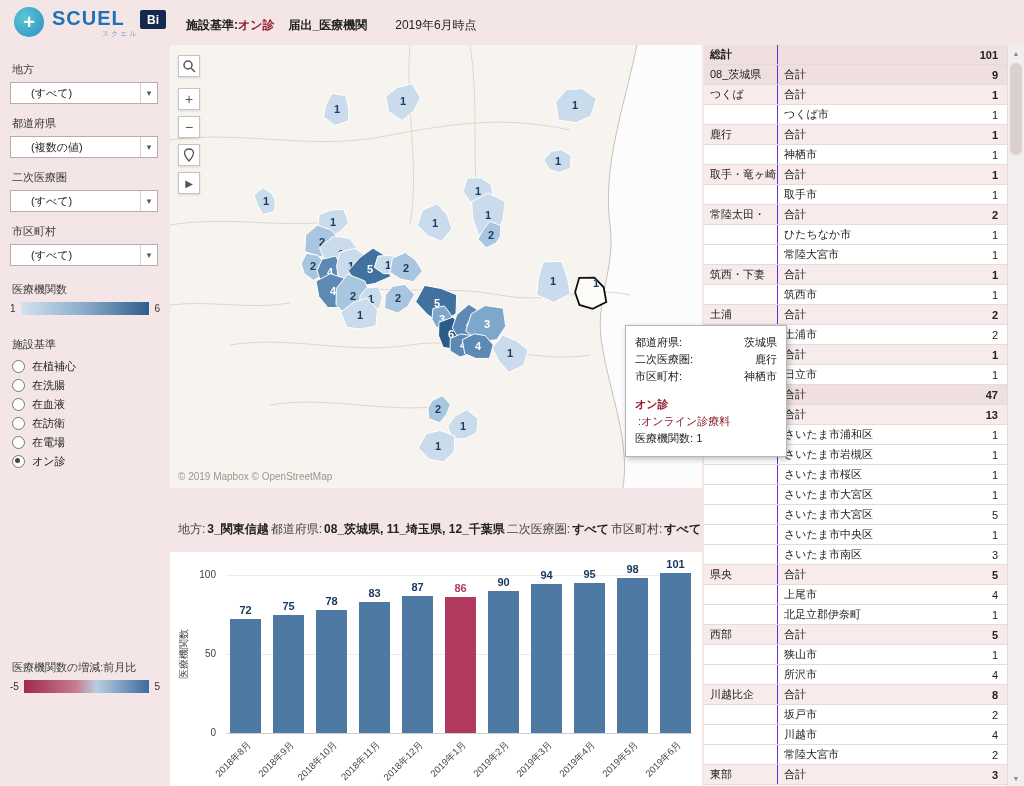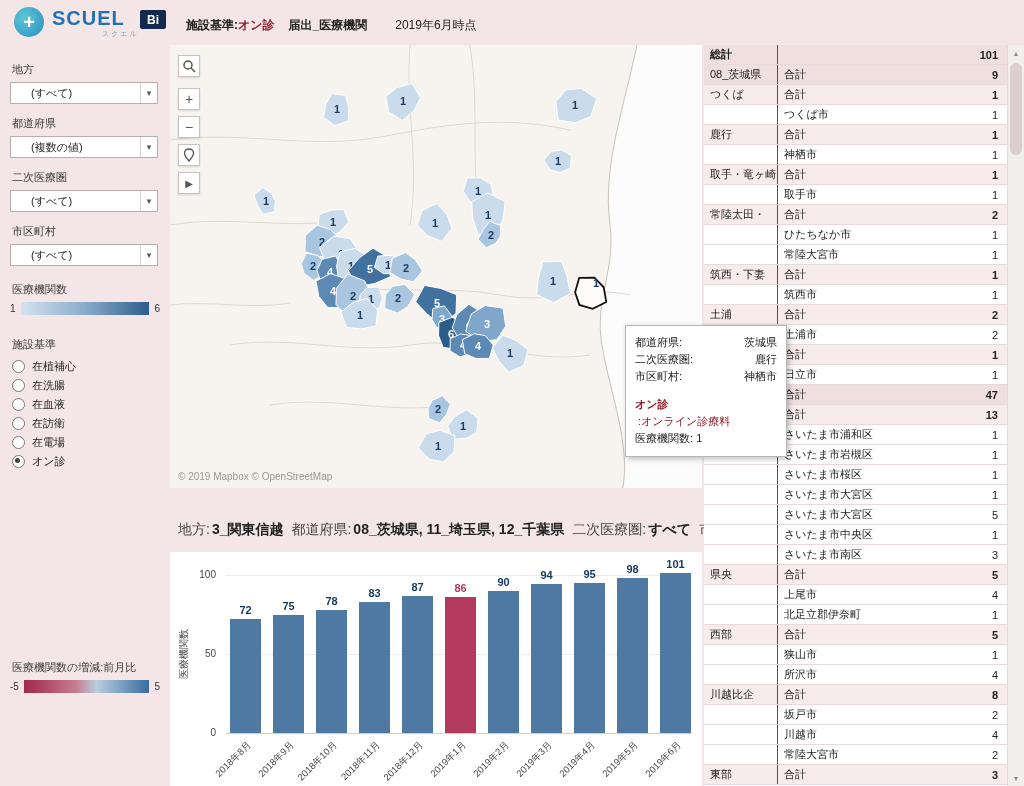--- a/index.html
+++ b/index.html
@@ -42,21 +42,21 @@
   .tooltip{position:absolute;left:455px;top:280px;width:142px;background:#fff;border:1px solid #b5b5b5;box-shadow:2px 2px 6px rgba(0,0,0,.25);padding:8px 9px;font-size:11px;z-index:50;}
   .tt-row{display:flex;justify-content:space-between;line-height:1.55;}
   .tt-gap{height:11px;}
   .tt-red{color:#8f1f2e;font-weight:bold;line-height:1.55;}
   .tt-red2{color:#8f1f2e;line-height:1.55;padding-left:3px;}
   .tt-count{line-height:1.6;}
 
   
   .chart-panel{position:absolute;left:170px;top:490px;width:532px;height:296px;}
   .chart-title{position:absolute;left:8px;top:6px;font-size:12px;font-weight:bold;color:#222;}
-  .chart-sub{position:absolute;left:8px;top:31px;font-size:14px;display:flex;gap:8px;white-space:nowrap;align-items:center;}
+  .chart-sub{position:absolute;left:8px;top:31px;font-size:12px;display:flex;gap:2px;white-space:nowrap;align-items:center;}
   .sub-l{color:#444;}
   .sub-v{font-weight:bold;color:#222;margin-left:2px;}
   .chart-white{position:absolute;left:0;top:62px;width:532px;height:234px;background:#fff;}
   .y-title{position:absolute;left:-36px;top:95px;width:100px;height:14px;text-align:center;font-size:10px;color:#444;transform:rotate(-90deg);}
   .gridline{position:absolute;left:56px;right:10px;height:1px;background:#ebebeb;}
   .axisline{position:absolute;left:56px;right:10px;height:1px;background:#cfcfcf;}
   .ytick{position:absolute;left:16px;width:30px;text-align:right;font-size:10px;color:#444;}
   .bars{position:absolute;left:56px;top:0;width:470px;height:234px;}
   .bar{position:absolute;bottom:53px;width:31px;}
   .bar-val{position:absolute;width:47px;text-align:center;font-size:11px;font-weight:bold;color:#17365d;}

